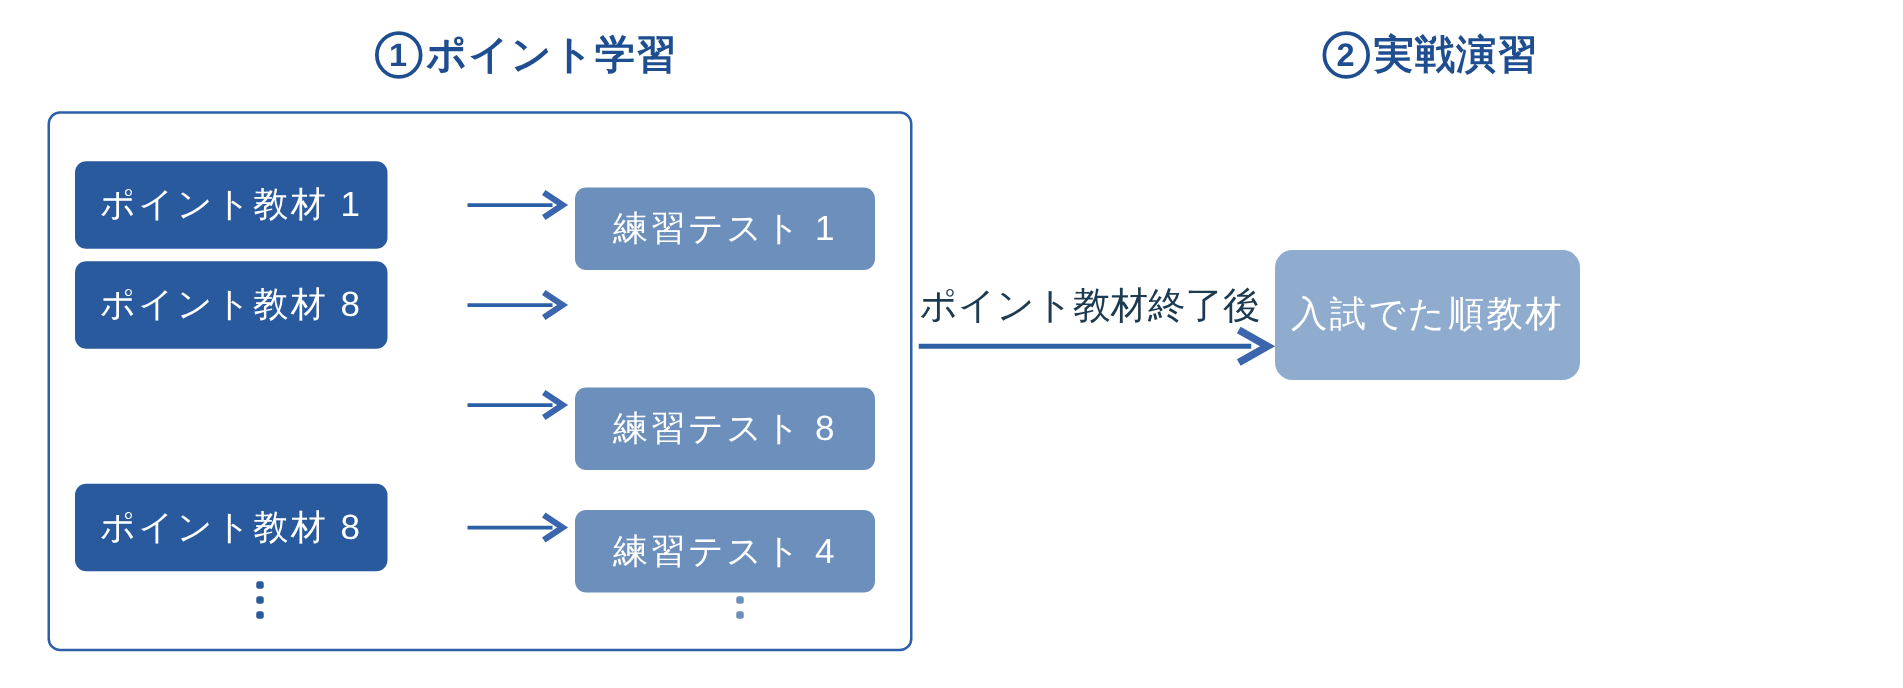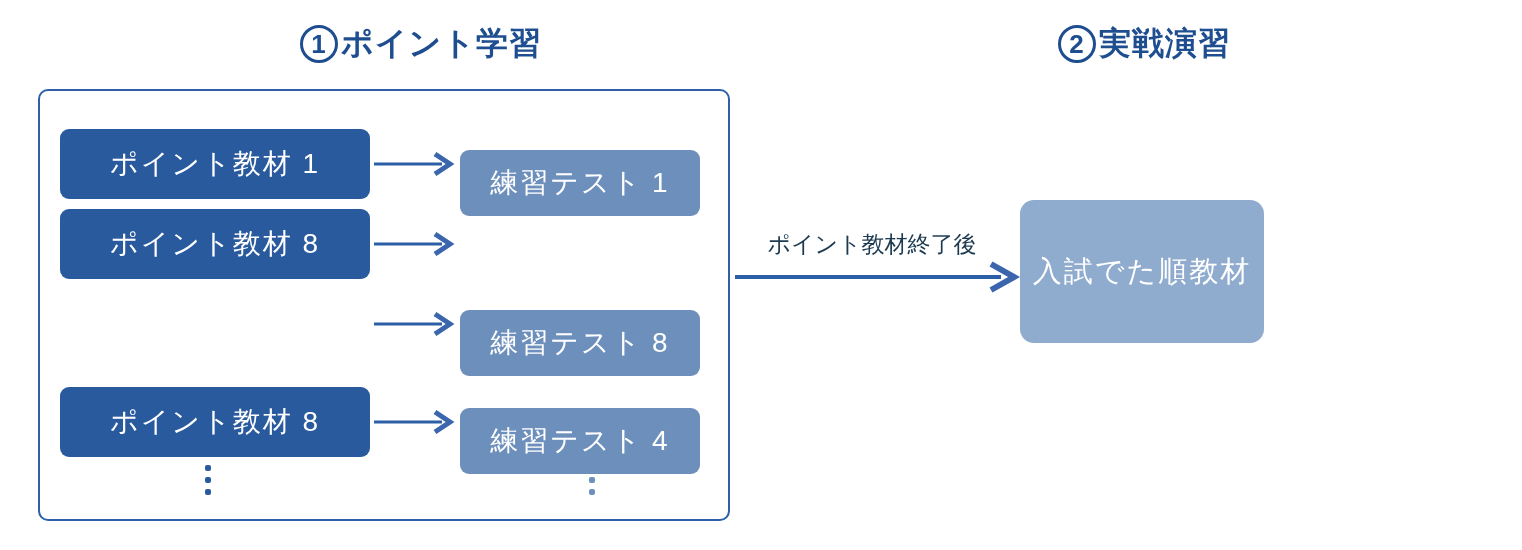--- a/index.html
+++ b/index.html
@@ -45,21 +45,21 @@
   .box {
     position: absolute;
     box-sizing: border-box;
     display: flex; align-items: center; justify-content: center;
     color: #ffffff;
     font-size: 28px; font-weight: 500;
     letter-spacing: 2px;
     border-radius: 9px;
     white-space: nowrap;
   }
-  .mat-box  { left: 20px;  width: 310px; height: 70px; background: #2a5a9e; }
+  .mat-box  { left: 20px;  width: 250px; height: 70px; background: #2a5a9e; }
   .test-box { left: 420px; width: 240px; height: 66px; background: #6d8fbc; margin-top: 19px; }
 
   .row-arrow { position: absolute; left: 332px; width: 86px; height: 30px; }
 
   
   .dots {
     position: absolute;
     display: flex; flex-direction: column; gap: 6px;
     width: 6px;
   }
@@ -69,30 +69,30 @@
 
   
   #big-arrow { position: absolute; left: 733px; top: 259px; width: 290px; height: 36px; }
   .transition-label {
     position: absolute;
     left: 755px; top: 220px;
     width: 234px; height: 48px;
     background: #ffffff;
     display: flex; align-items: center; justify-content: center;
     color: #1c3a50;
-    font-size: 23px; font-weight: 500;
+    font-size: 30px; font-weight: 500;
     white-space: nowrap;
     z-index: 2;
   }
 
   
   .final-box {
     position: absolute;
     left: 1020px; top: 200px;
-    width: 244px; height: 143px;
+    width: 244px; height: 104px;
     background: #8fabce;
     border-radius: 14px;
     display: flex; align-items: center; justify-content: center;
     color: #ffffff;
     font-size: 29px; font-weight: 500;
     letter-spacing: 2px;
     white-space: nowrap;
   }
 
   svg { display: block; }

